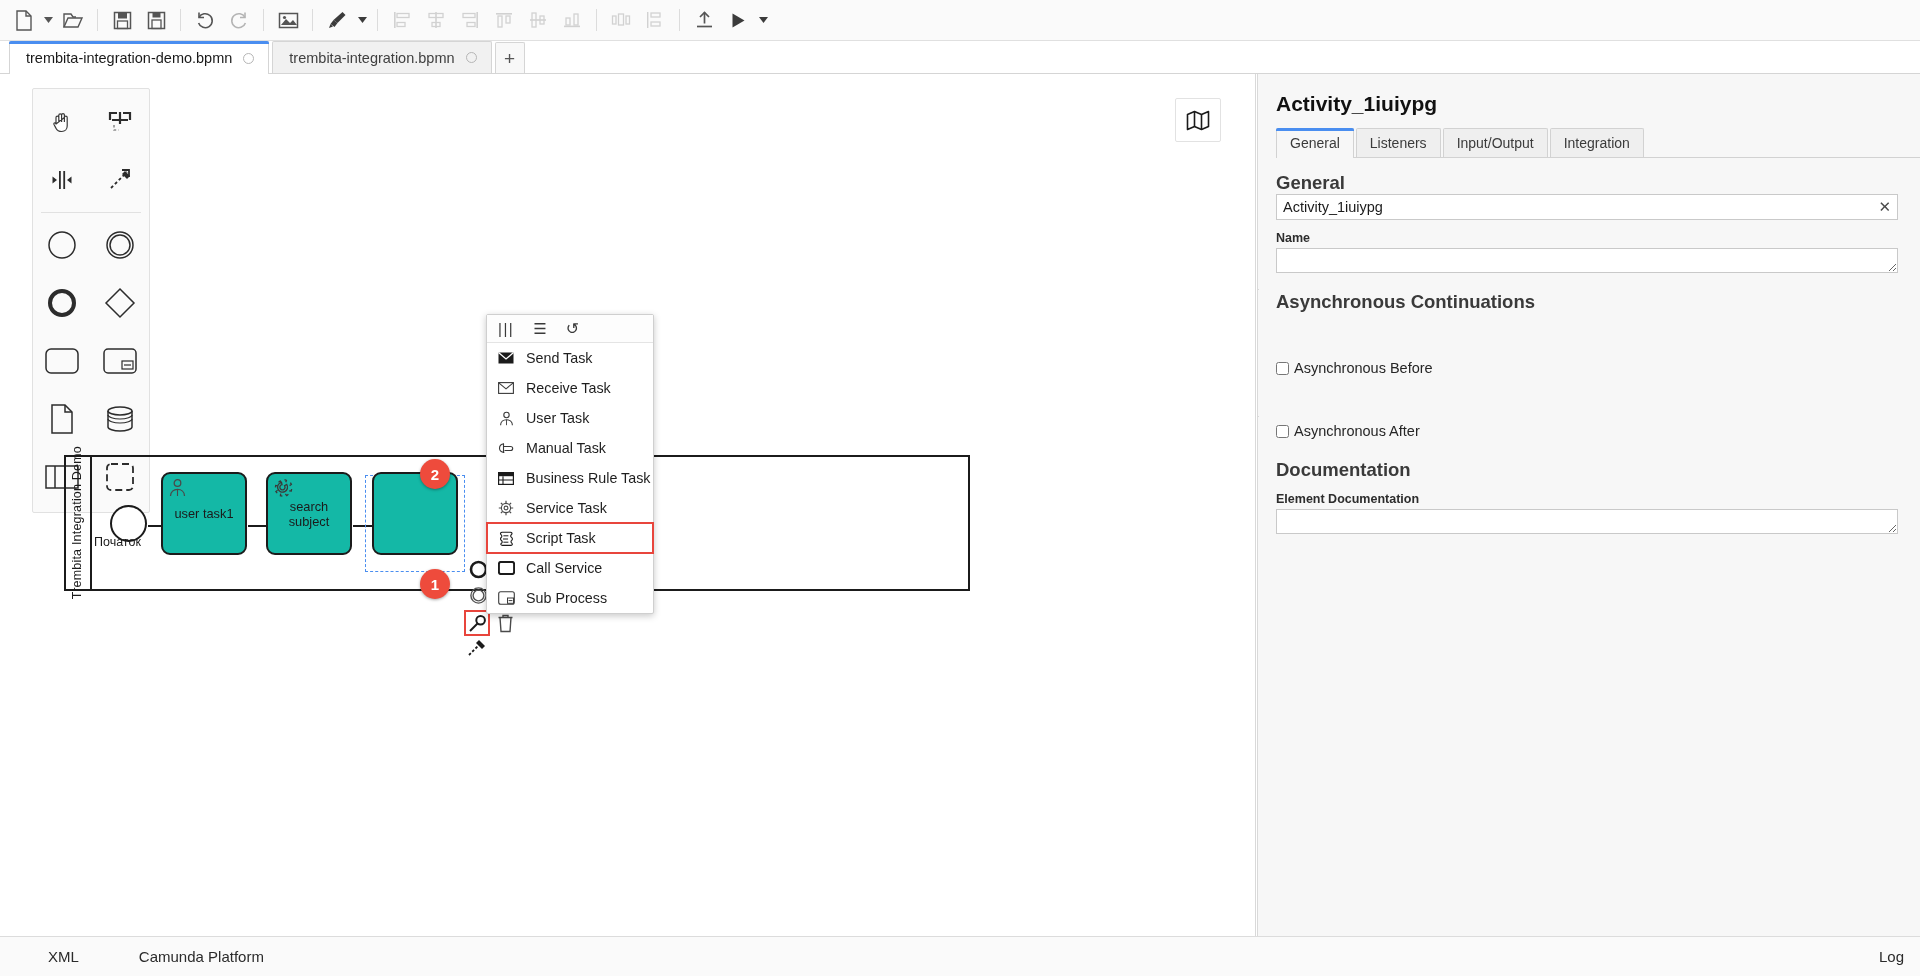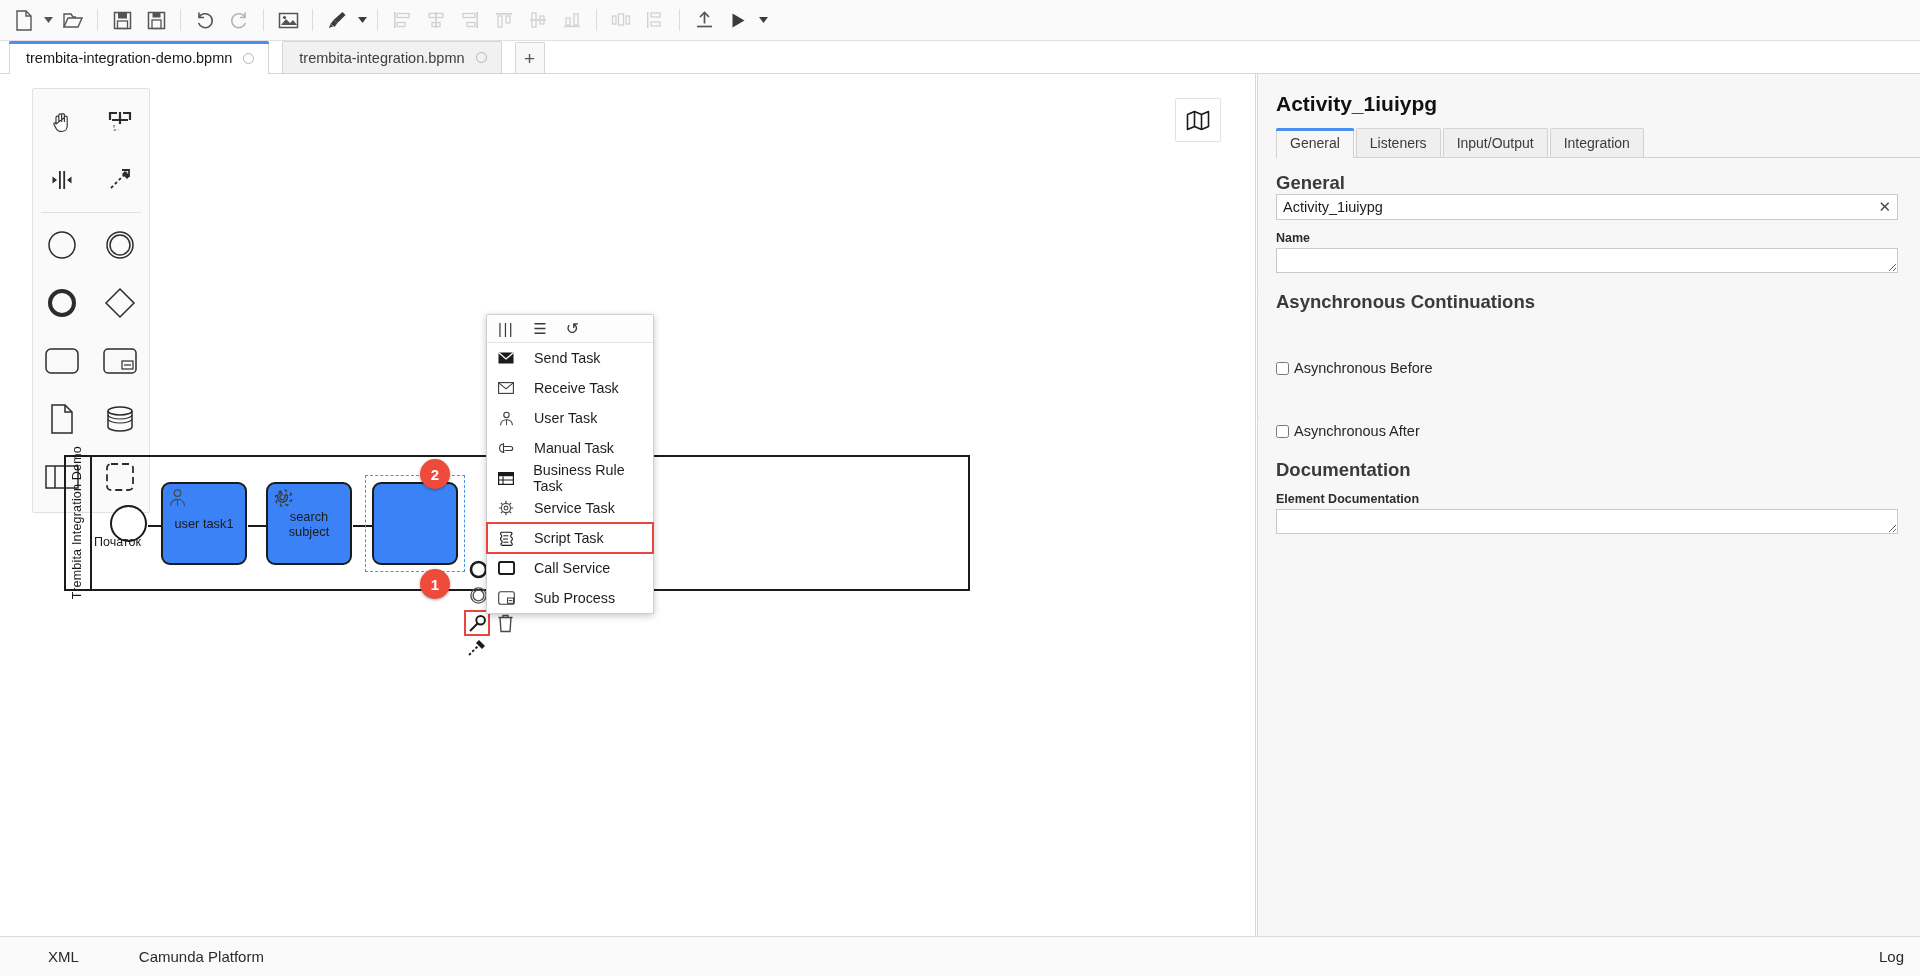--- a/index.html
+++ b/index.html
@@ -47,21 +47,21 @@
     position: relative;
     height: 32px;
     display: flex; align-items: center;
     padding: 0 14px 0 16px;
     border: 1px solid #d5d5d5;
     border-bottom: none;
     background: #f1f1f1;
     color: #404040;
     font-size: 14.5px;
     cursor: pointer;
-    margin-right: 13px;
+    margin-right: 3px;
     border-radius: 2px 2px 0 0;
     white-space: nowrap;
   }
   .tab.active {
     background: #ffffff;
     color: #1a1a1a;
     border-color: #d5d5d5;
     margin-bottom: -1px;
     height: 33px;
   }
@@ -143,24 +143,24 @@
     position: absolute; left: 46px; top: 50px;
     width: 37px; height: 37px;
     border: 2px solid #1b1b1b; border-radius: 50%;
     background: #fff;
   }
   .bpmn-start-lbl {
     position: absolute; left: 30px; top: 80px;
     font-size: 12.5px; color: #1b1b1b; white-space: nowrap;
   }
   .bpmn-task {
-    position: absolute; top: 27px;
+    position: absolute; top: 17px;
     width: 86px; height: 83px;
     border: 2px solid #1b1b1b; border-radius: 9px;
-    background: #3b82f6;
+    background: #14b8a6;
     display: flex; align-items: center; justify-content: center;
     text-align: center;
     font-size: 12.8px; color: #1b1b1b;
     padding: 0 4px;
   }
   .task-ico { position: absolute; left: 5px; top: 4px; }
   .bpmn-arrow { position: absolute; top: 64px; }
   .sel-box {
     position: absolute; top: 20px;
     width: 100px; height: 97px;
@@ -189,21 +189,21 @@
   }
   .rm-head {
     height: 28px; display: flex; align-items: center;
     padding-left: 11px; gap: 19px;
     border-bottom: 1px solid #e4e4e4;
     background: #fdfdfd;
   }
   .rm-head span { cursor: pointer; color: #3a3a3a; }
   .rm-item {
     height: 30px; display: flex; align-items: center;
-    padding-left: 10px; gap: 19px;
+    padding-left: 10px; gap: 11px;
     font-size: 14.3px; color: #1e1e1e;
     cursor: pointer;
   }
   .rm-item .ri { width: 18px; display: flex; justify-content: center; }
   .rm-item.marked {
     outline: 2.6px solid #e8453c;
     outline-offset: -1px;
     background: #fff;
     position: relative; z-index: 2;
   }

